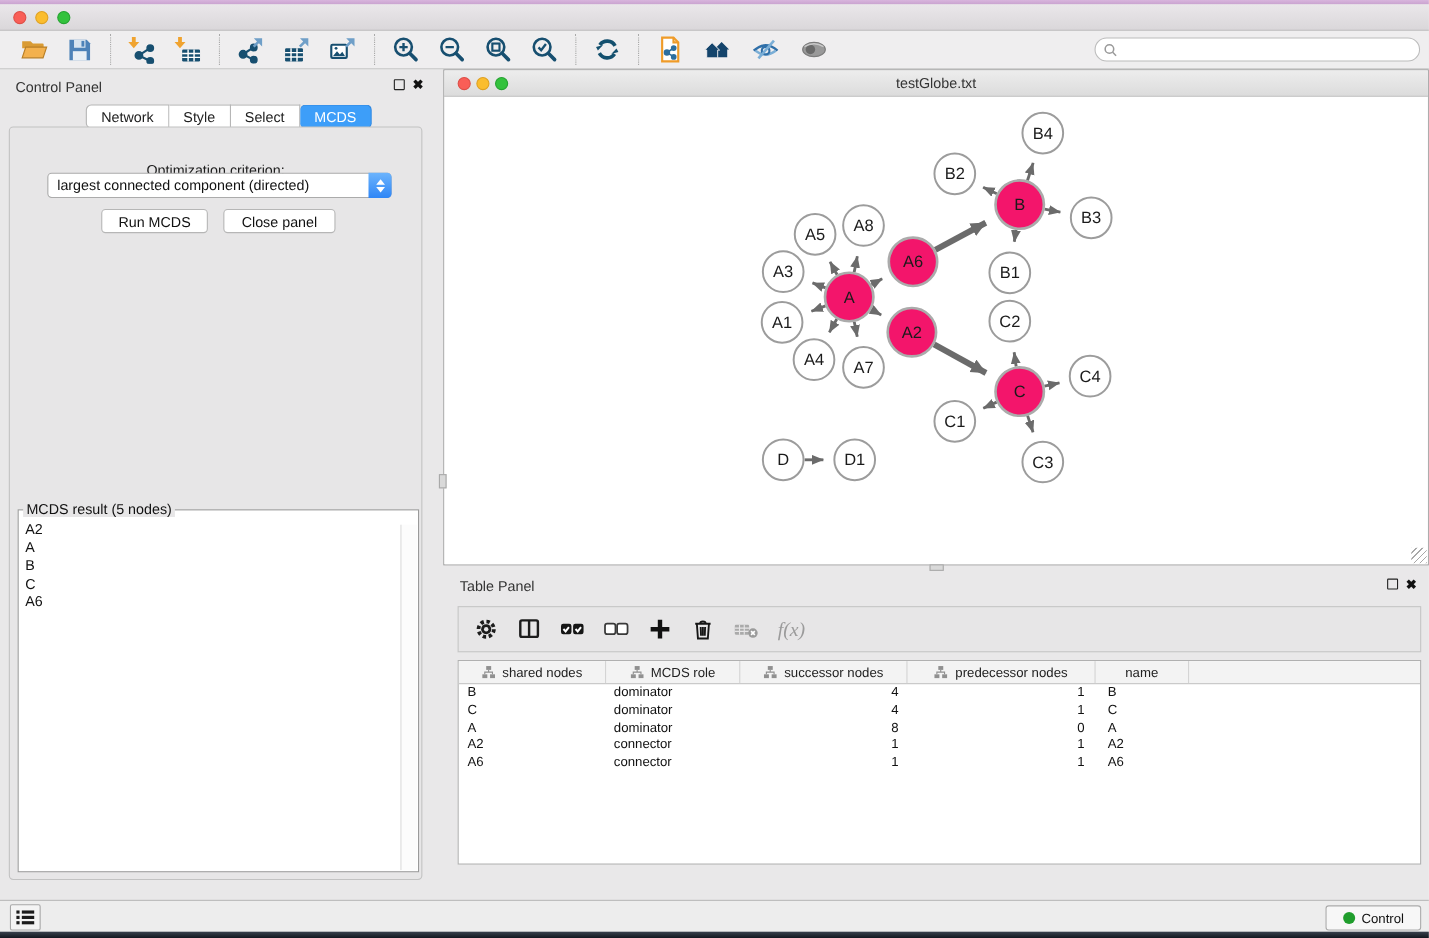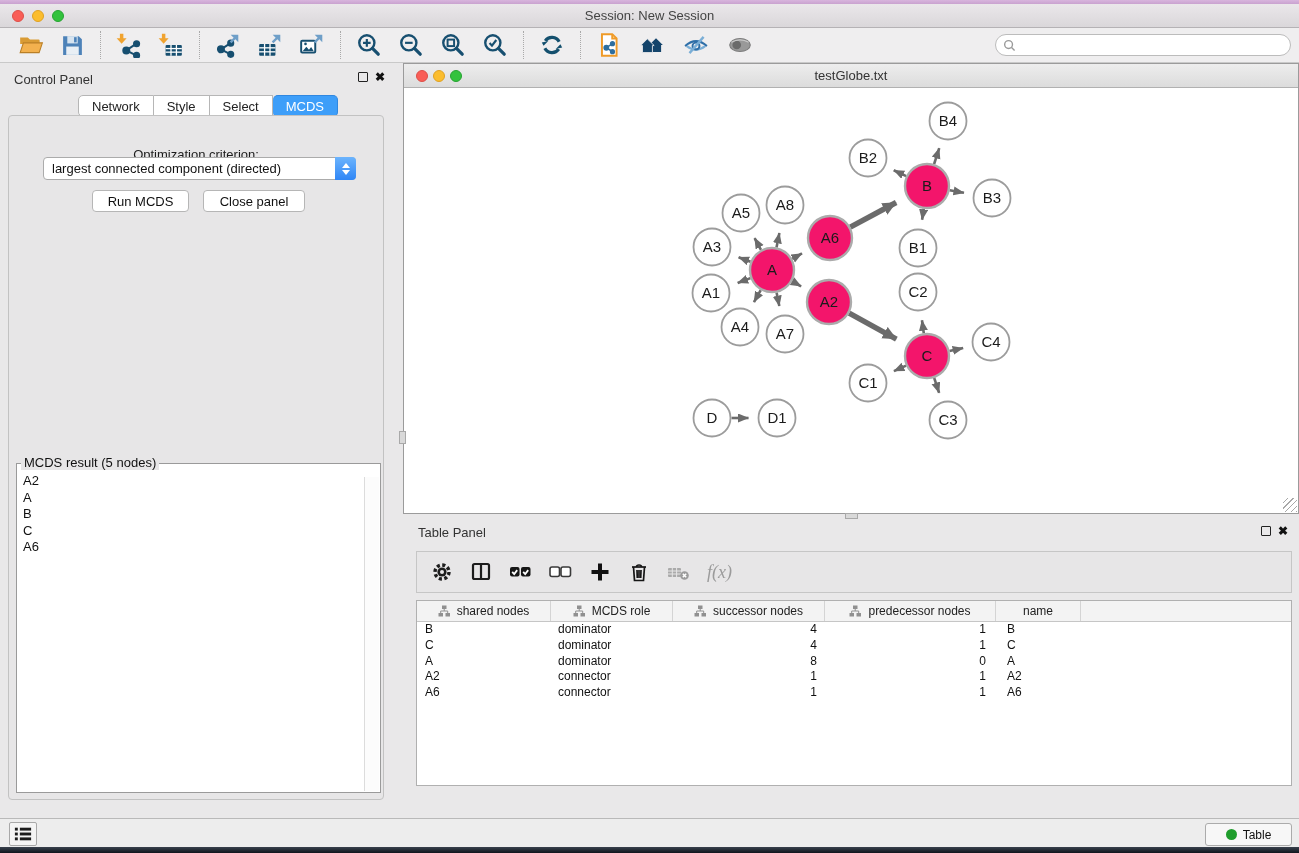--- a/index.html
+++ b/index.html
@@ -113,21 +113,20 @@
 <div class="screen">
 
   <div class="desktop-top"></div>
 
   <div class="titlebar">
     <div class="lights">
       <span class="light red"></span>
       <span class="light yellow"></span>
       <span class="light green"></span>
     </div>
-    <div class="title">Session: New Session</div>
   </div>
 
   <div class="main-toolbar">
     <button class="tbtn">
       <svg width="26" height="26" viewBox="0 0 24 24">
         <path d="M2 5h7l2 2h8a1 1 0 0 1 1 1v3H2z" fill="#d99b34"></path>
         <path d="M2 19l3-9h17.5l-3 9z" fill="#f3b14e" stroke="#b97f26" stroke-width="1"></path>
       </svg>
     </button>
     <button class="tbtn">
@@ -578,18 +577,18 @@
             <rect x="6.5" y="1" width="12.5" height="3.2"></rect>
           <rect x="1" y="6.4" width="3.2" height="3.2"></rect>
             <rect x="6.5" y="6.4" width="12.5" height="3.2"></rect>
           <rect x="1" y="11.8" width="3.2" height="3.2"></rect>
             <rect x="6.5" y="11.8" width="12.5" height="3.2"></rect>
         </g>
       </svg>
     </div>
     <div class="memory-btn">
       <span class="memdot"></span>
-      <span>Table</span>
+      <span>Control</span>
     </div>
   </div>
   <div class="desktop-bottom"></div>
 
 </div>
 
 </body></html>

